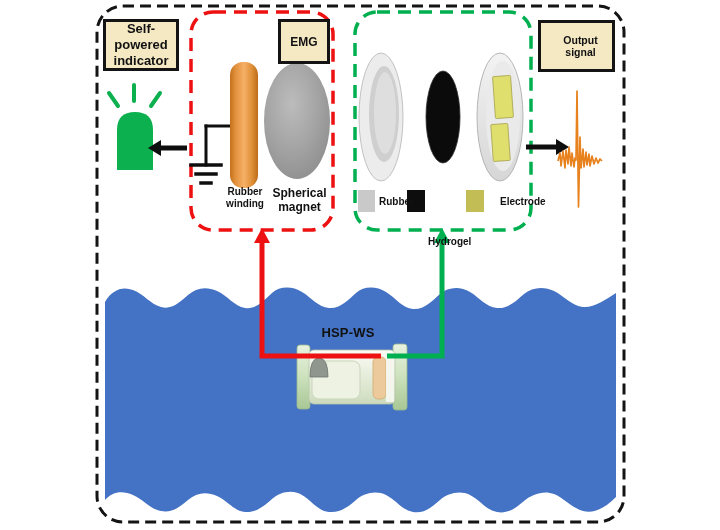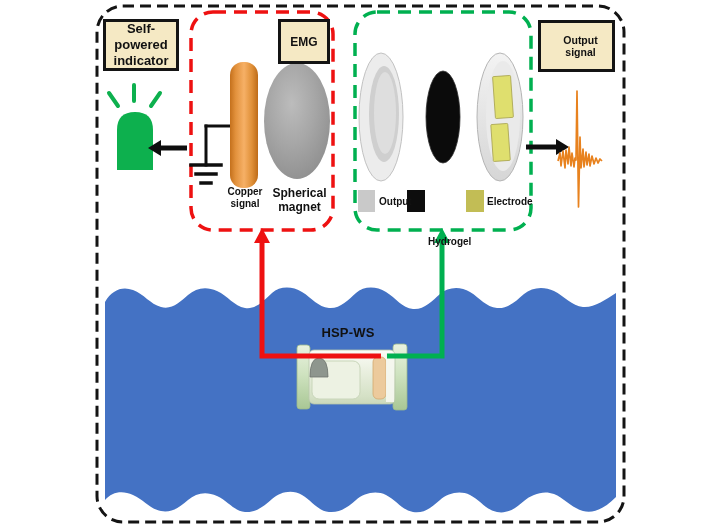--- a/index.html
+++ b/index.html
@@ -16,21 +16,21 @@
   #box-indicator { left:103px; top:19px; width:76px; height:52px; font-size:13px; line-height:1.25; padding:1px; }
   #box-emg      { left:234px; top:19px; width:52px; height:45px; font-size:12px;margin-left:44px; }
   #box-teng     { left:412px; top:18px; width:62px; height:32px; font-size:12px; }
   #box-output   { left:538px; top:20px; width:77px; height:52px; font-size:10.5px; }
   .cap { position:absolute; font-weight:bold; color:#111; text-align:center; z-index:5; }
   #lbl-copper   { left:216px; top:186px; width:58px; font-size:10px; line-height:1.2; }
   #lbl-magnet   { left:268px; top:186px; width:63px; font-size:12px; line-height:1.2; }
   .legend-cap   { top:194px; height:15px; line-height:15px; font-size:10px; text-align:left; }
   #lbl-rubber   { left:379px; width:46px; }
   #lbl-hydrogel { left:428px; width:50px;margin-top:40px; }
-  #lbl-electrode{ left:487px; width:52px; }
+  #lbl-electrode{ left:500px; width:52px; }
   #lbl-device   { left:316px; top:325px; width:64px; font-size:13px; letter-spacing:.2px; }
 </style>
 </head>
 <body>
 
 <div class="stage">
 
   <svg class="layer" width="720" height="530" viewBox="0 0 720 530">
     <defs>
       <linearGradient id="copperGrad" x1="0" y1="0" x2="1" y2="0">
@@ -147,21 +147,21 @@
     </g>
     <polyline fill="none" stroke-width="1.7" stroke-linejoin="round" points="558,161 560,153 561,166 563,151 565,168 566,150 568,164 569,147 571,166 572,153
               574,167 575,158 576,160 577,91 578.5,207 580,137 581,168 583,149 584,167 586,152
               587,165 589,154 590,166 592,156 594,164 596,158 598,163 600,159 602,161" stroke="#e8821e"></polyline>
   </svg>
 
   <div class="label-box" id="box-indicator" style="background-color: rgb(245, 233, 196);">Self-powered indicator</div>
   <div class="label-box" id="box-emg" style="background-color: rgb(245, 233, 196);">EMG</div>
   <div class="label-box" id="box-output" style="background-color: rgb(245, 233, 196); padding-left: 8px;">Output signal</div>
 
-  <div class="cap" id="lbl-copper">Copper signal</div>
+  <div class="cap" id="lbl-copper">Rubber winding</div>
   <div class="cap" id="lbl-magnet">Spherical magnet</div>
 
-  <div class="cap legend-cap" id="lbl-rubber">Output</div>
+  <div class="cap legend-cap" id="lbl-rubber">Rubber</div>
   <div class="cap legend-cap" id="lbl-hydrogel">Hydrogel</div>
   <div class="cap legend-cap" id="lbl-electrode">Electrode</div>
 
   <div class="cap" id="lbl-device">HSP-WS</div>
 </div>
 
 </body></html>

